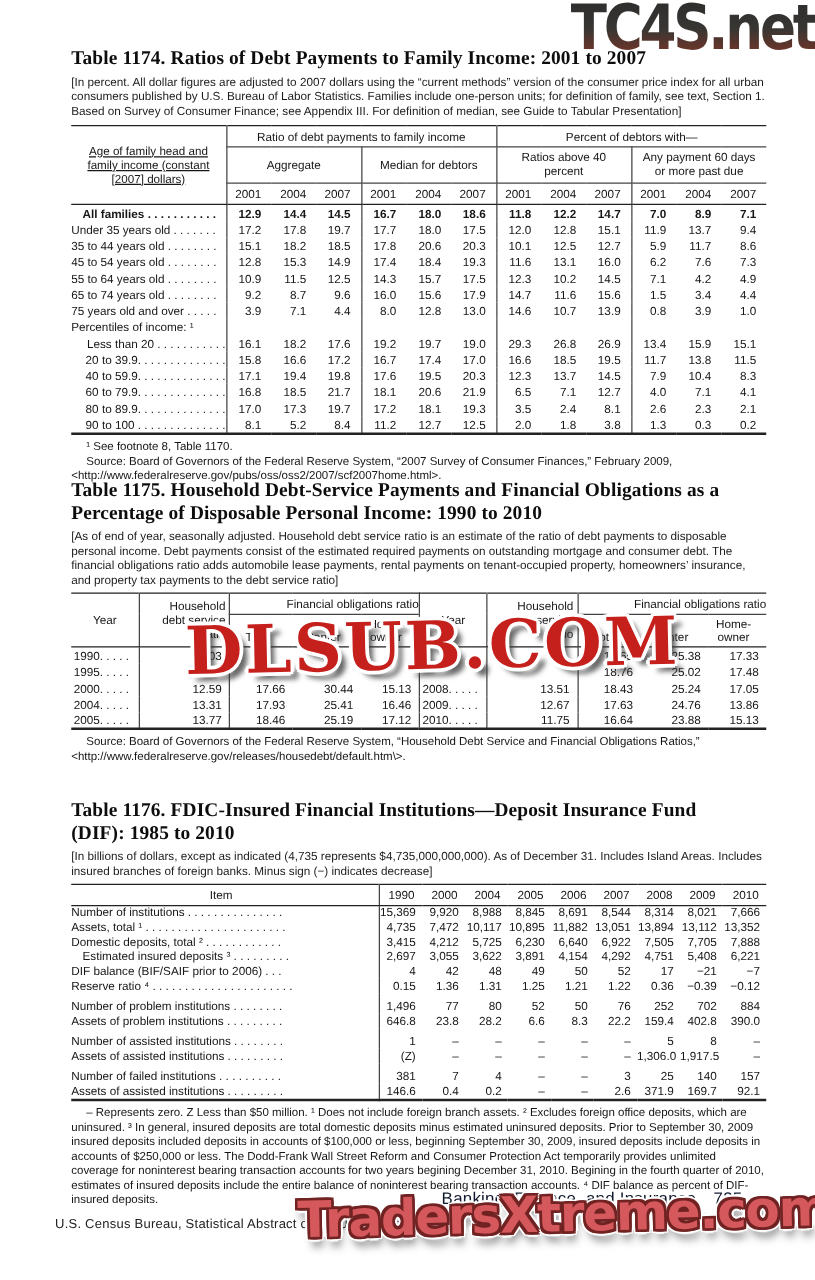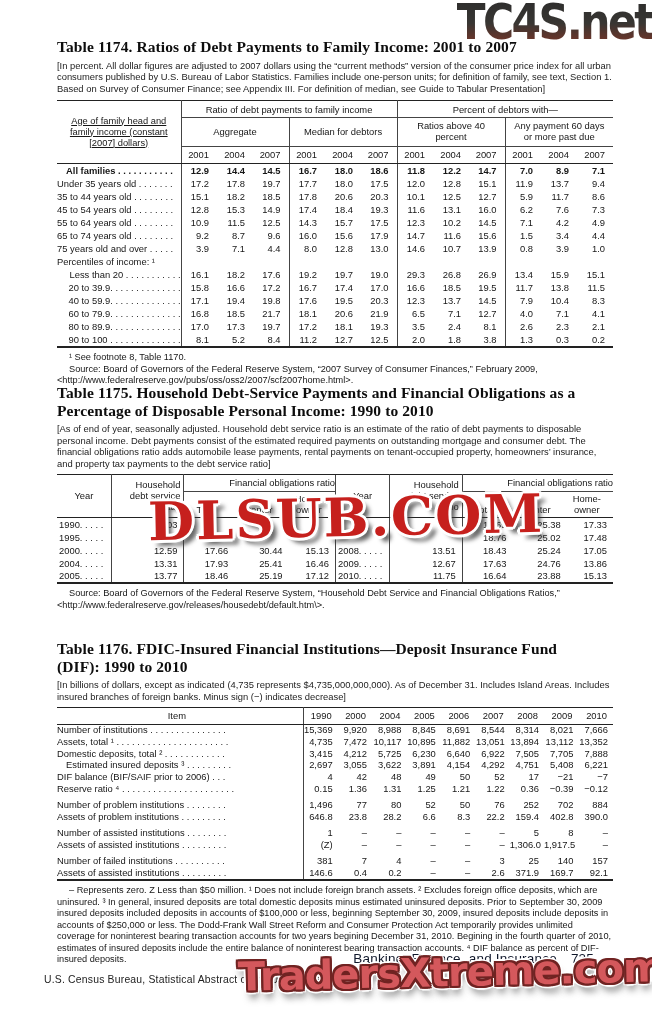--- a/index.html
+++ b/index.html
@@ -482,21 +482,21 @@
     </div>
     <div class="fnote">
       <div class="indent">Source: Board of Governors of the Federal Reserve System, “Household Debt Service and Financial Obligations Ratios,”</div>
       <div>&lt;http://www.federalreserve.gov/releases/housedebt/default.htm\&gt;.</div>
     </div>
   </div>
 
   <div class="sec" style="top:640px;">
     <div class="tbl-title">
       <div>Table 1176. FDIC-Insured Financial Institutions—Deposit Insurance Fund</div>
-      <div>(DIF): 1990 to 2010</div>
+      <div>(DIF): 1985 to 2010</div>
     </div>
     <div class="headnote">[In billions of dollars, except as indicated (4,735 represents $4,735,000,000,000). As of December 31. Includes Island Areas. Includes insured branches of foreign banks. Minus sign (−) indicates decrease]</div>
     <table class="t76">
       <colgroup>
         <col class="stub">
           <col class="num">
           <col class="num">
           <col class="num">
           <col class="num">
           <col class="num">

